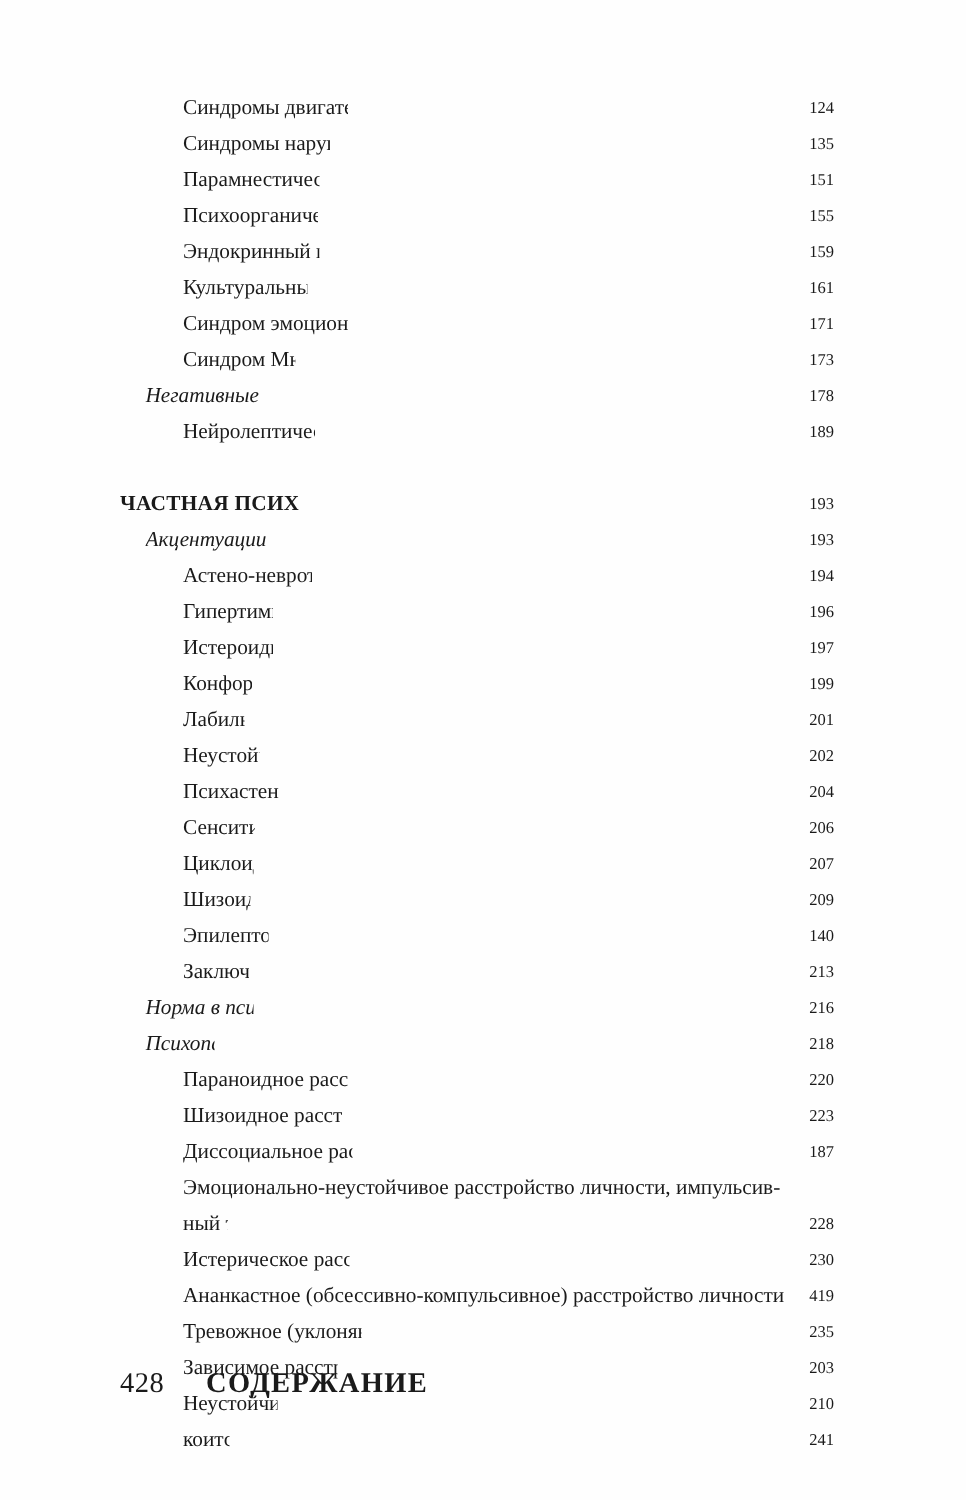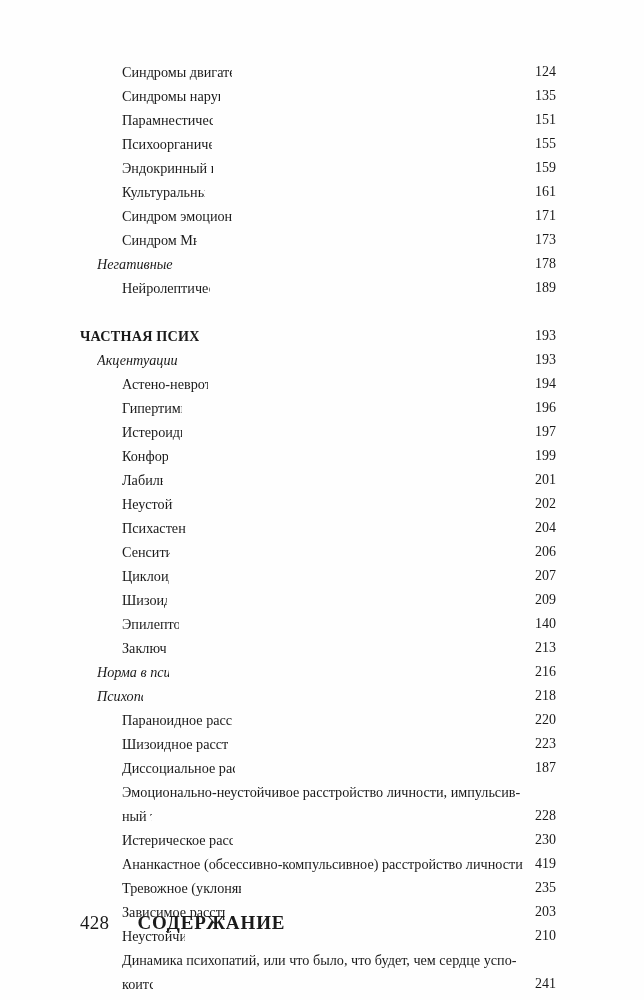--- a/index.html
+++ b/index.html
@@ -64,21 +64,21 @@
     white-space: nowrap;
   }
   .entry.noleader .leader::before { content: ""; }
 
   .entry .pageno {
     position: absolute;
     right: 0;
     width: 80px;
     text-align: left;
     padding-left: 0;
-    font-size: 14px;
+    font-size: 11px;
   }
 
   
   .entry .pageno { right: 88px; width: 46px; text-align: right; }
 
   
   .lvl-h   { padding-left: 80px;  }   
   .lvl-1   { padding-left: 97px;  }   
   .lvl-2   { padding-left: 122px; }   
 
@@ -293,21 +293,20 @@
       <div class="entry lvl-2">
         <span class="title">Зависимое расстройство личности</span>
         <span class="leader"></span>
         <span class="pageno">203</span>
       </div>
       <div class="entry lvl-2">
         <span class="title">Неустойчивый тип</span>
         <span class="leader"></span>
         <span class="pageno">210</span>
       </div>
-      <div class="wrap-first lvl-2">Динамика психопатий, или что было, что будет, чем сердце успо-</div>
       <div class="entry lvl-2">
         <span class="title">коится...</span>
         <span class="leader"></span>
         <span class="pageno">241</span>
       </div>
     </div>
 
   <div class="footer">
     <span class="folio">428</span>
     <span class="runhead">СОДЕРЖАНИЕ</span>

